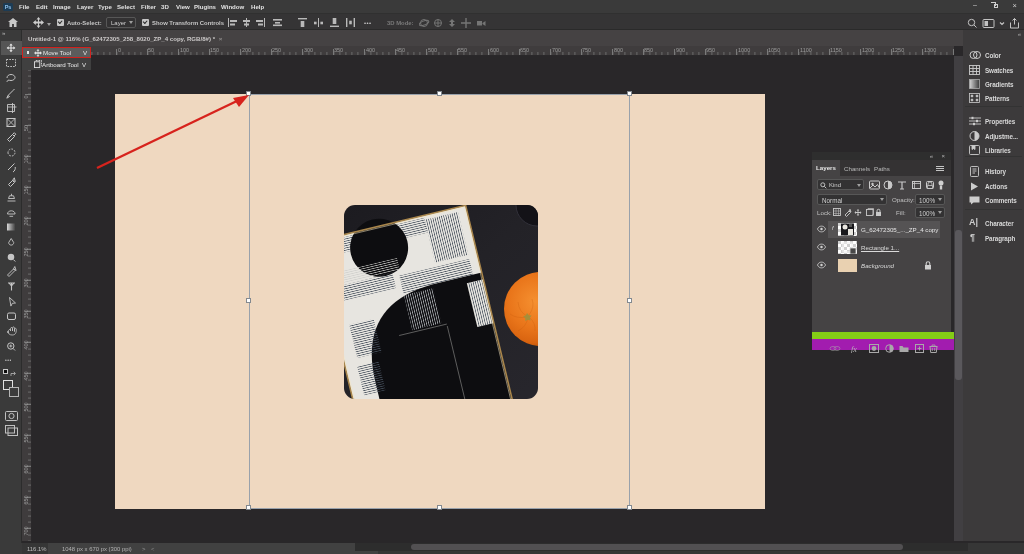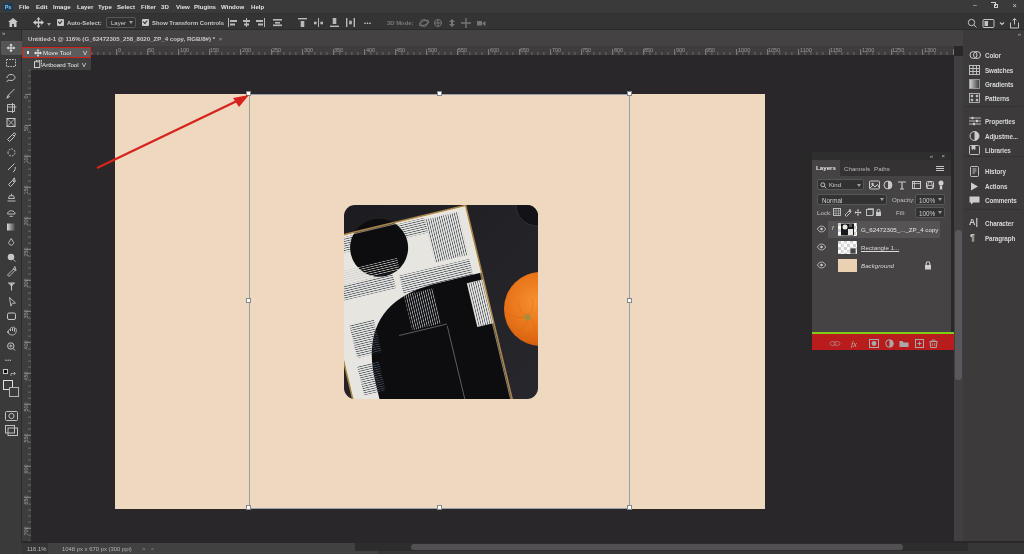--- a/index.html
+++ b/index.html
@@ -36,21 +36,21 @@
 #canvas{left:32px;top:56px;width:922px;height:485px;background:#292729;overflow:hidden}
 #artboard{position:absolute;left:83px;top:38px;width:650px;height:415px;background:#efd8c0}
 
 .selline{position:absolute;background:#98a1ab}
 .hdl{position:absolute;width:5px;height:5px;background:#ffffff;border:1px solid #83898f}
 
 #lpanel{left:812px;top:152px;width:139px;height:198px;background:#454344;color:#d0d0d0;font-size:6.2px}
 #lphead{position:absolute;left:0;top:0;width:139px;height:8px;background:#2e2e2e}
 #lptabs{position:absolute;left:0;top:8px;width:139px;height:16px;background:#343233}
 #lptab-active{position:absolute;left:0;top:0;width:28px;height:16px;background:#454344;color:#e6e6e6;line-height:16px;text-align:center;font-weight:bold}
-#lpbottom{position:absolute;left:0;top:180px;width:147px;height:18px;background:#b91c1c;border-top:2px solid #84cc16}
+#lpbottom{position:absolute;left:0;top:180px;width:147px;height:18px;background:#a21caf;border-top:7px solid #84cc16}
 .lrow{position:absolute;left:0;width:139px;height:17px}
 .lthumb{position:absolute;left:26px;top:2px;width:19px;height:13px;background:conic-gradient(#ffffff 0 25%,#cfcfcf 0 50%,#ffffff 0 75%,#cfcfcf 0) 0 0/6px 6px}
 .eye{position:absolute;left:5px;top:4px;width:9px;height:8px}
 
 #dock{left:963px;top:30px;width:61px;height:511px;background:#3c3a3b;color:#d8d8d8;font-size:6.3px}
 .ditem{position:absolute;left:0;width:61px;height:14px}
 .ditem span{position:absolute;left:22px;top:3.5px;font-weight:bold;letter-spacing:-0.1px}
 .dsep{position:absolute;left:2px;width:57px;height:1px;background:#333333}
 
 #statusbar{left:22px;top:543px;width:1002px;height:11px;background:#363636;color:#bdbdbd;font-size:5.9px}

